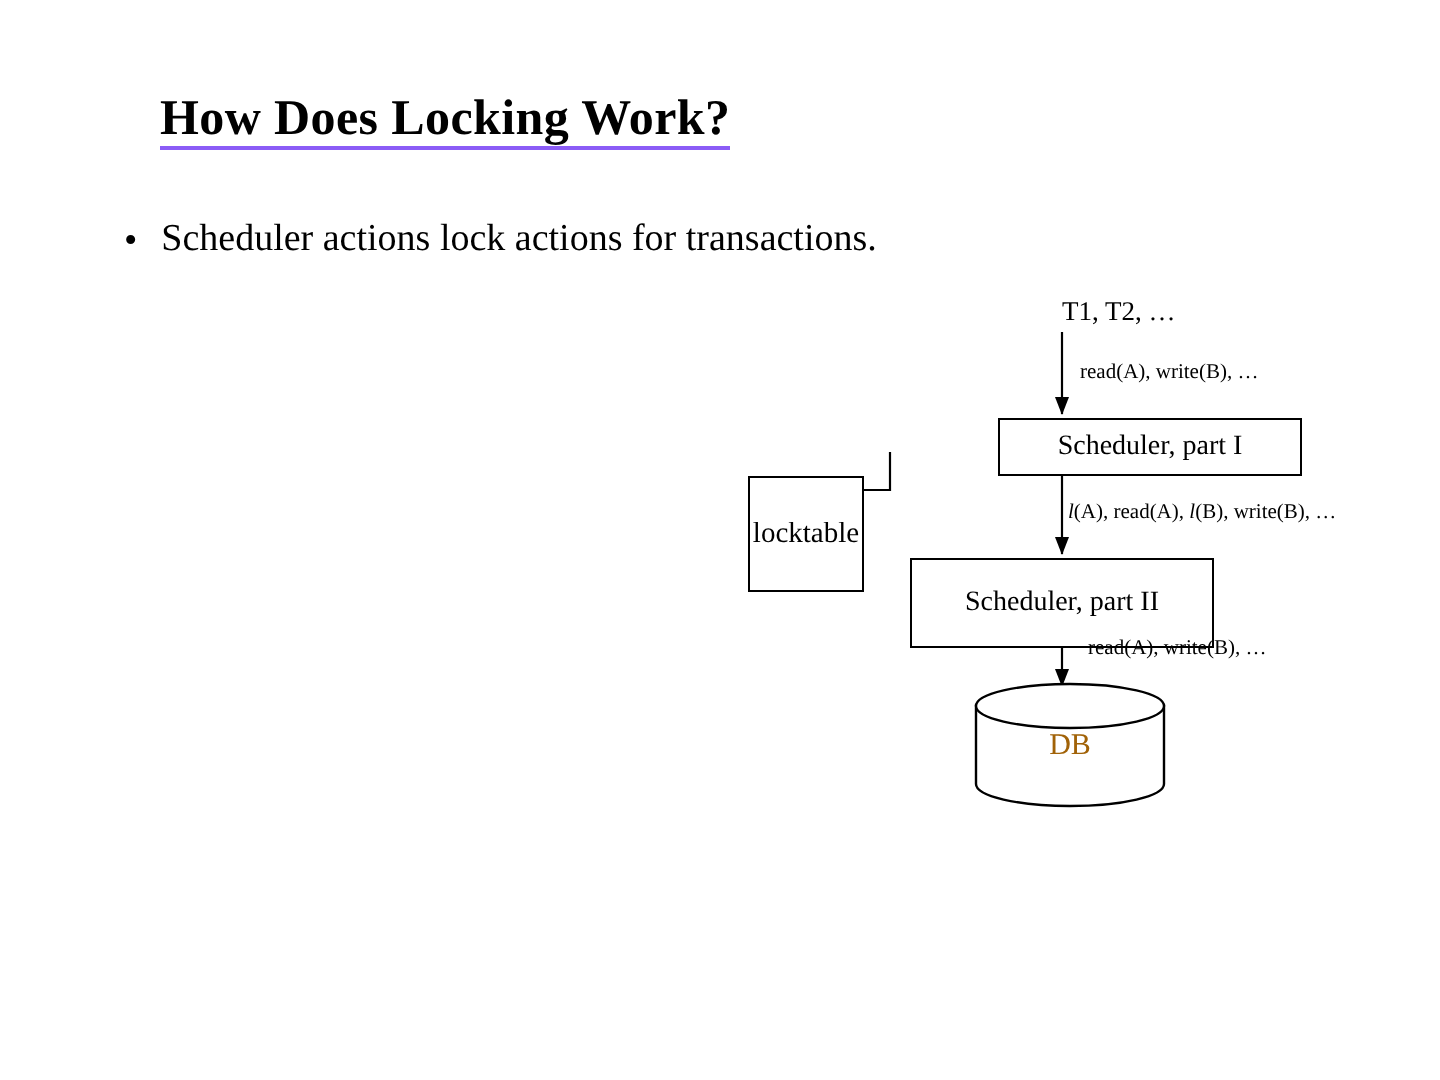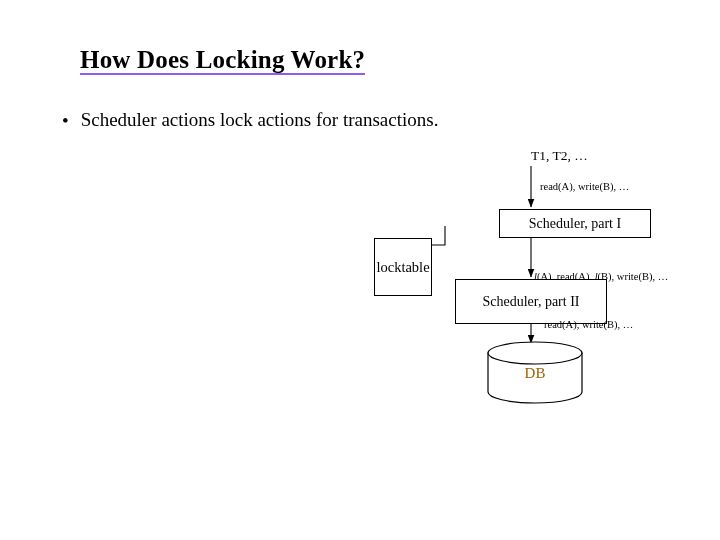--- a/index.html
+++ b/index.html
@@ -85,21 +85,20 @@
   }
   #lbl-ops1 {
     left: 540px;
     top: 181px;
     font-size: 10.5px;
   }
   #lbl-ops2 {
     left: 534px;
     top: 251px;
     font-size: 10.5px;
-    margin-top: 20px;
   }
   #lbl-ops3 {
     left: 544px;
     top: 319px;
     font-size: 10.5px;
   }
   .ital { font-style: italic; }
 
   .box {
     position: absolute;

